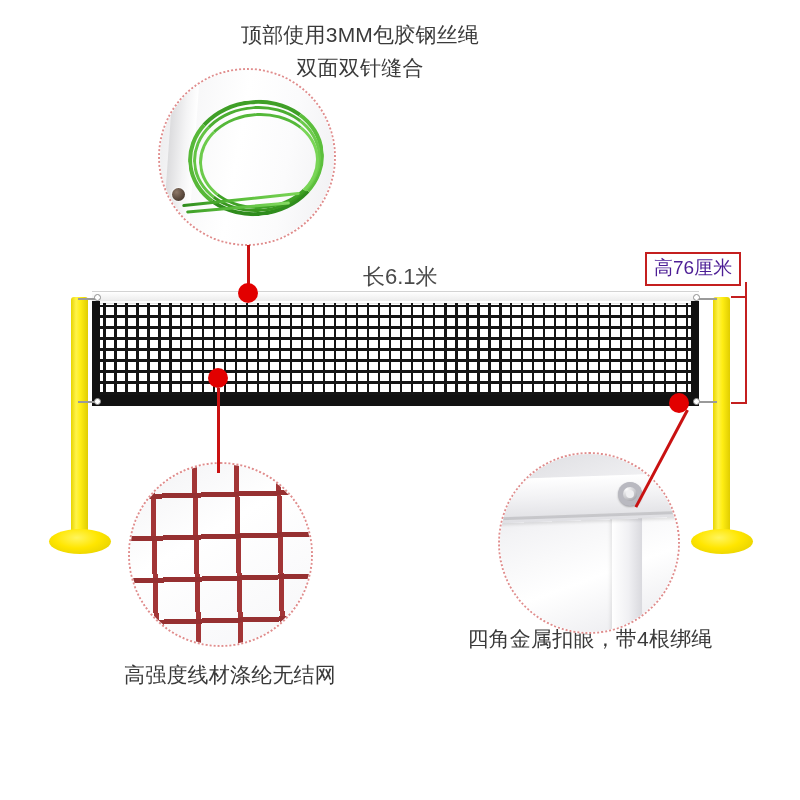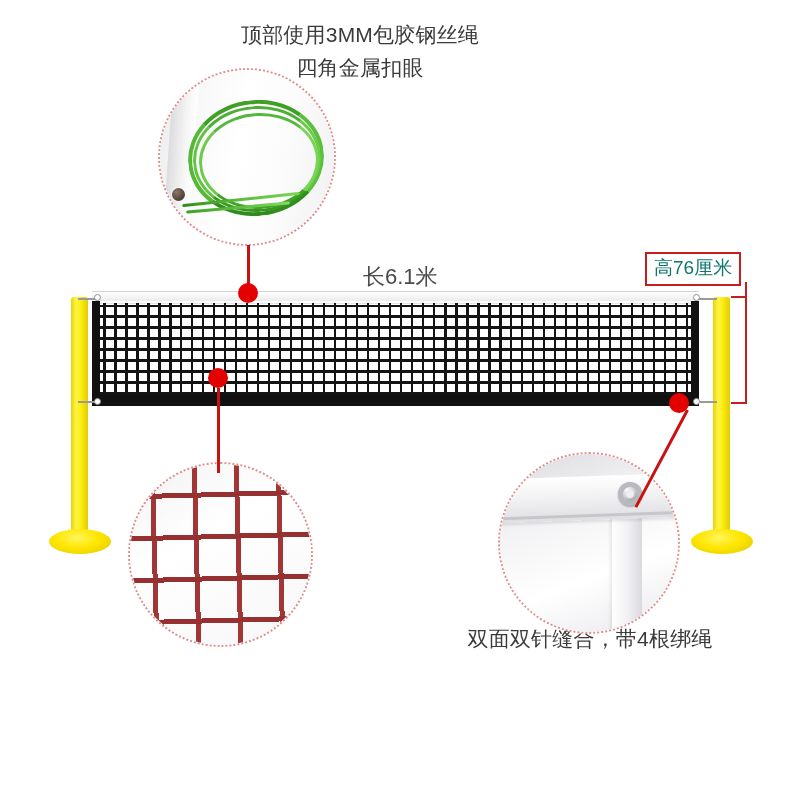--- a/index.html
+++ b/index.html
@@ -65,21 +65,21 @@
     position: absolute;
     left: 645px;
     top: 252px;
     border: 2px solid #c41f1f;
     padding: 2px 7px 4px 7px;
     box-sizing: border-box;
     background: #ffffff;
     z-index: 14;
   }
   #label-height-box .dim-text {
-    color: #0f766e;
+    color: #4c1d95;
     font-size: 19px;
     line-height: 24px;
     white-space: nowrap;
   }
 
   
   .red-line {
     position: absolute;
     background: #c41f1f;
   }
@@ -453,21 +453,21 @@
     background: #ffffff;
   }
 </style>
 </head>
 <body>
 
 <div id="stage">
 
   <div class="caption centered" id="caption-top">
     <div>顶部使用3MM包胶钢丝绳</div>
-    <div>四角金属扣眼</div>
+    <div>双面双针缝合</div>
   </div>
 
   <div class="detail-circle" id="circle-wire">
     <div class="fabric-bg"></div>
     <div class="fabric-seam" id="wire-fabric-edge"></div>
     <div id="wire-grommet"></div>
     <div class="wire-loop" id="wire-l1"></div>
     <div class="wire-loop" id="wire-l2"></div>
     <div class="wire-loop" id="wire-l3"></div>
     <div id="wire-tail"></div>
@@ -521,32 +521,33 @@
 
   <div class="callout-dot" id="dot-mesh"></div>
   <div class="leader" id="leader-mesh"></div>
 
   <div class="detail-circle" id="circle-mesh">
     <div class="mesh-zoom-bg"></div>
     <div class="mesh-zoom-grid tilt"></div>
   </div>
 
   <div class="caption centered" id="caption-mesh">
+    <div>高强度线材涤纶无结网</div>
   </div>
 
   <div class="callout-dot" id="dot-edge"></div>
   <div class="leader" id="leader-edge"></div>
 
   <div class="detail-circle" id="circle-edge">
     <div class="edge-bg"></div>
     <div id="edge-mesh"></div>
     <div id="edge-side-band"></div>
     <div id="edge-tape"></div>
     <div id="edge-tape-line"></div>
     <div id="edge-grommet"></div>
     <div id="edge-wire-nub"></div>
   </div>
 
   <div class="caption centered" id="caption-edge">
-    <div>双面双针缝合，带4根绑绳</div>
+    <div>四角金属扣眼，带4根绑绳</div>
   </div>
 
 </div>
 
 </body></html>

